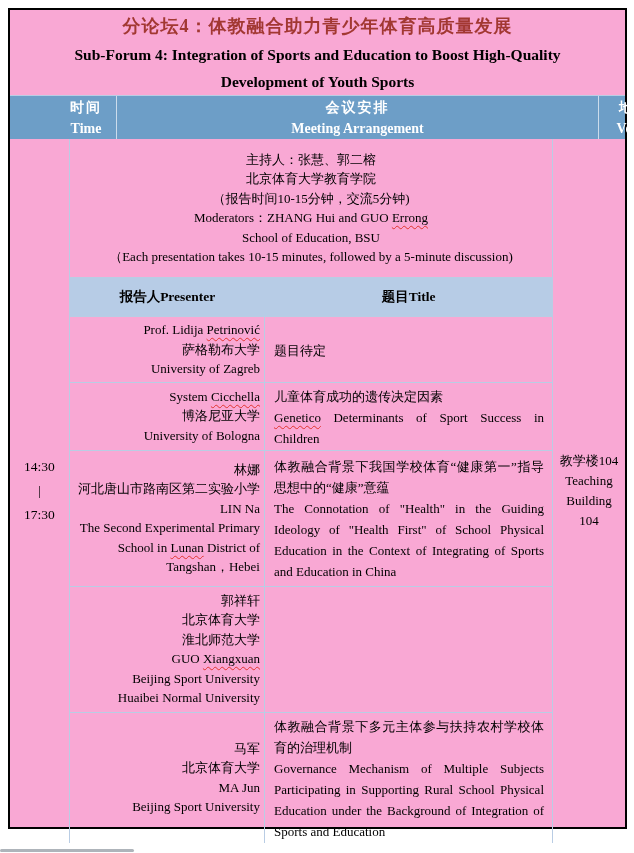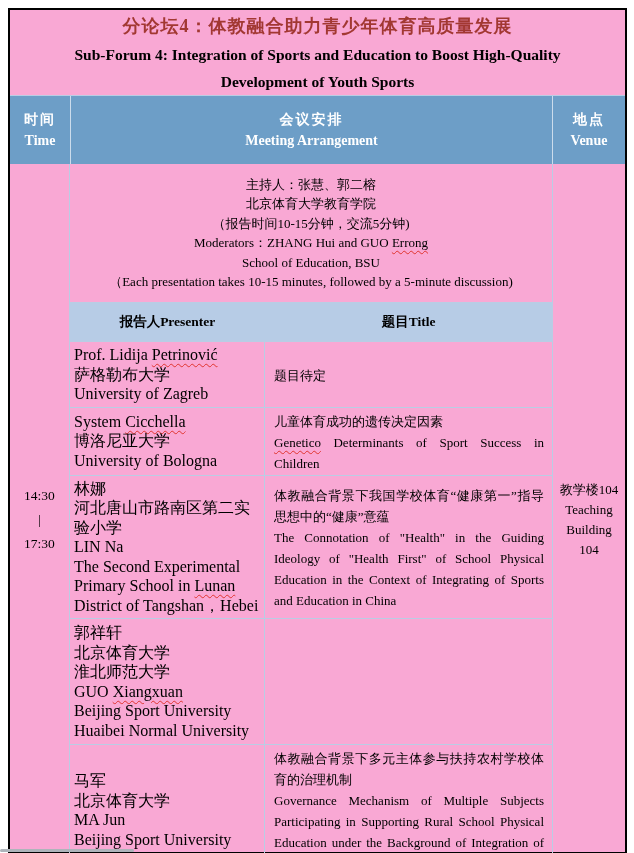--- a/index.html
+++ b/index.html
@@ -17,21 +17,21 @@
   .title-cell{
     height:85px;display:flex;flex-direction:column;align-items:center;justify-content:center;
     text-align:center;border-bottom:1px solid #B9CDE4;
   }
   .t-cn{font-size:18px;font-weight:bold;color:#A23832;letter-spacing:1px;line-height:30px;}
   .t-en{font-size:15.5px;font-weight:bold;line-height:27px;}
   
   .hdr-row,.body-row{display:grid;grid-template-columns:60px 482px 73px;}
   
   .hdr-row{
-    background:#6D9EC7;color:#fff;font-weight:bold;height:68px;text-align:center;
+    background:#6D9EC7;color:#fff;font-weight:bold;height:43px;text-align:center;padding-left:46px;
   }
   .hdr-cell{display:flex;flex-direction:column;justify-content:center;line-height:21px;}
   .hdr-cell + .hdr-cell{border-left:1px solid #CBDCEC;}
   .hdr-cn{font-size:14px;letter-spacing:2px;}
   .hdr-en{font-size:14px;}
   
   .body-row{height:688px;}
   .time-cell{
     border-right:1px solid #B9CDE4;display:flex;flex-direction:column;
     justify-content:center;align-items:center;font-size:13.5px;line-height:24px;
@@ -51,21 +51,21 @@
   .sub-head{
     display:grid;grid-template-columns:195px 1fr;height:38px;
     background:#B7CCE6;font-weight:bold;font-size:13.5px;
     border-bottom:1px solid #B9CDE4;
   }
   .sub-head > div{display:flex;align-items:center;justify-content:center;}
   .srow{display:grid;grid-template-columns:195px 1fr;border-bottom:1px solid #B9CDE4;}
   .srow:last-child{border-bottom:none;}
   .r1{min-height:57px;} .r2{min-height:60px;} .r3{min-height:135px;} .r4{min-height:125px;} .r5{flex:1;}
   .pcell{
-    border-right:1px solid #B9CDE4;text-align:left;font-size:16px;line-height:19.5px;
+    border-right:1px solid #B9CDE4;text-align:right;font-size:13px;line-height:19.5px;
     display:flex;flex-direction:column;justify-content:center;padding:3px 4px;
   }
   .tcell{
     font-size:13px;line-height:21px;display:flex;flex-direction:column;
     justify-content:center;padding:3px 8px 1px 9px;
   }
   .tcell .rl{text-align:justify;}
   .wavy{
     text-decoration-line:underline;text-decoration-style:wavy;
     text-decoration-color:#E0342E;text-decoration-thickness:1px;

